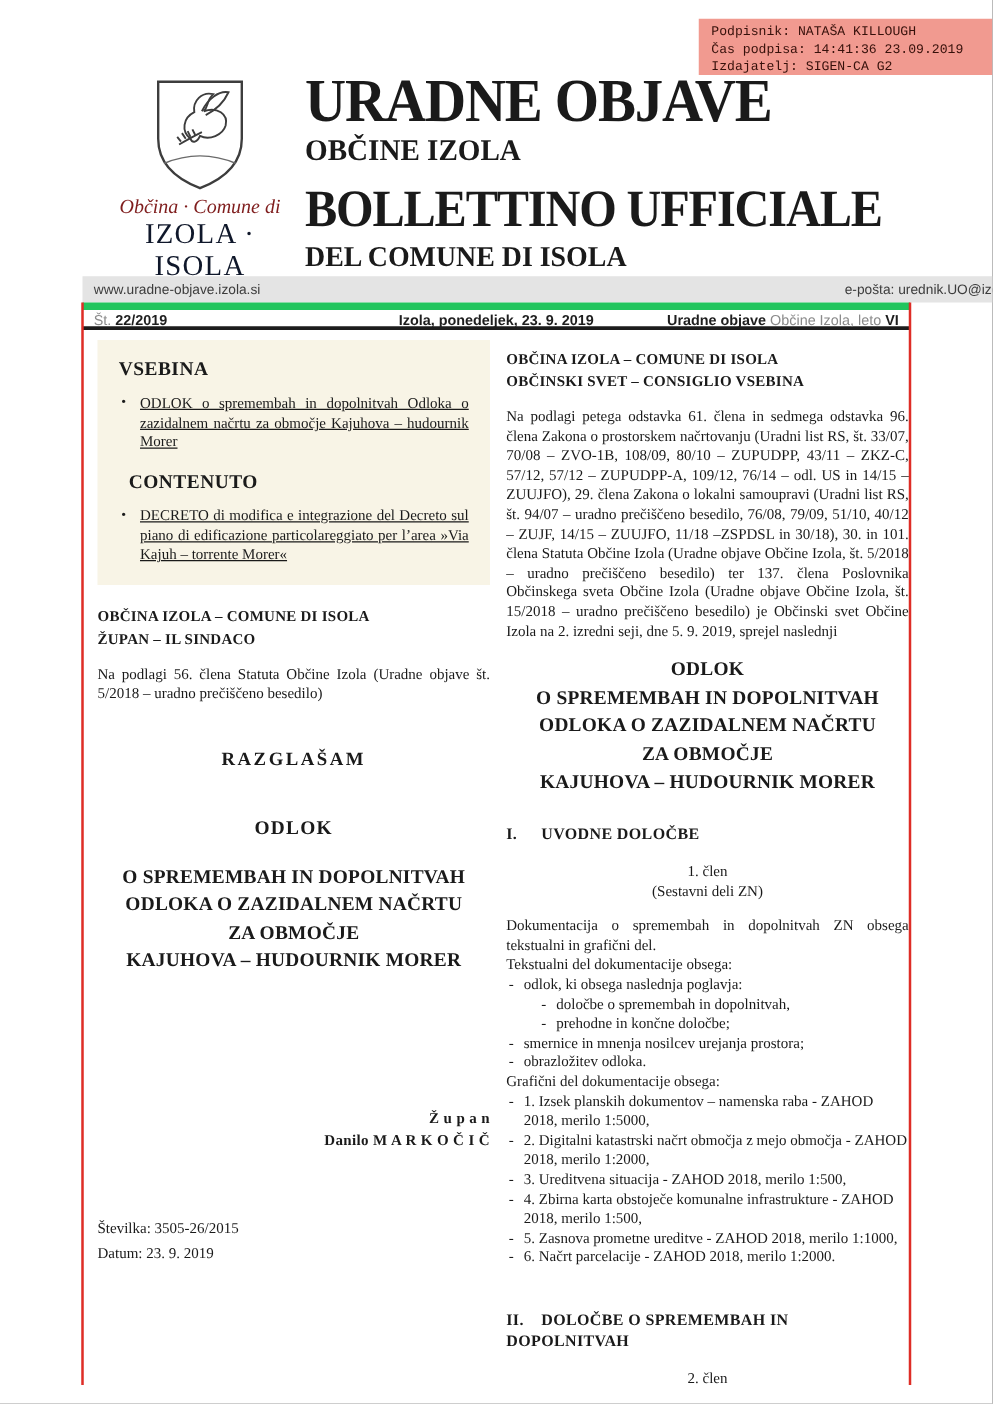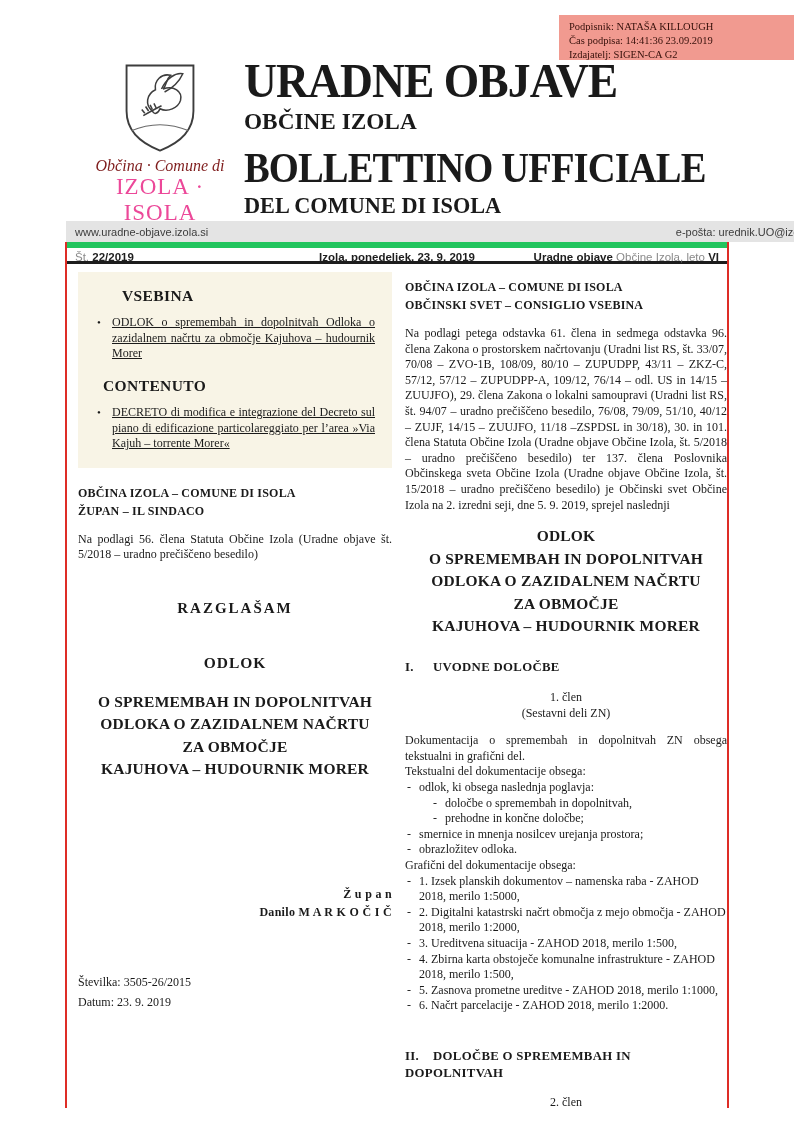--- a/index.html
+++ b/index.html
@@ -10,28 +10,28 @@
   html,body{margin:0;padding:0;background:#888;}
   .page{
     position:relative;width:794px;height:1123px;margin:0 auto;
     background:#ffffff;color:#1a1a1a;overflow:hidden;
     font-family:"Liberation Serif",serif;
   }
   
   .sig-box{
     position:absolute;left:559px;top:15px;right:0;height:45px;
     background:var(--sig-bg);
-    font-family:Liberation Serif, serif;font-size:10.5px;line-height:1.32;
+    font-family:Liberation Mono, monospace;font-size:10.5px;line-height:1.32;
     color:#36100a;padding:5px 4px 0 10px;box-sizing:border-box;white-space:nowrap;
   }
   
   .logo{position:absolute;left:84px;top:62px;width:152px;text-align:center;}
   .logo svg{display:block;margin:0 auto;}
   .logo-cap1{font-style:italic;font-size:16px;margin-top:3px;color:#7f1d1d;}
-  .logo-cap2{font-size:23px;letter-spacing:1px;color:#ec4899;margin-top:-1px;}
+  .logo-cap2{font-size:23px;letter-spacing:1px;color:#0f172a;margin-top:-1px;}
   .titles{position:absolute;left:244px;top:56px;width:545px;}
   .t1{font-size:49px;font-weight:bold;line-height:1;transform:scaleX(.93);transform-origin:left;letter-spacing:-1px;}
   .t2{font-size:24px;font-weight:bold;margin-top:3px;transform:scaleX(.97);transform-origin:left;}
   .t3{font-size:42px;font-weight:bold;margin-top:12px;line-height:1;transform:scaleX(.92);transform-origin:left;letter-spacing:-1px;}
   .t4{font-size:23px;font-weight:bold;margin-top:4px;transform:scaleX(.97);transform-origin:left;}
   
   .bar-gray{
     position:absolute;left:66px;top:221px;width:762px;height:21px;background:#e4e4e4;
     display:flex;justify-content:space-between;align-items:center;
     padding:0 9px;box-sizing:border-box;
@@ -50,21 +50,21 @@
   
   .redline{position:absolute;top:242px;width:2px;height:866px;background:var(--accent);}
   .redline-left{left:65px;}
   .redline-right{left:727px;}
   
   .col{position:absolute;top:272px;font-size:12px;line-height:1.3;}
   .col-left{left:78px;width:314px;}
   .col-right{left:405px;width:322px;}
   
   .toc-box{background:var(--toc-bg);padding:14px 17px 16px;box-sizing:border-box;}
-  .toc-title{font-size:15.5px;font-weight:bold;letter-spacing:.4px;margin-left:27px;}
+  .toc-title{font-size:15.5px;font-weight:bold;letter-spacing:.4px;}
   .toc-title-it{margin-top:14px;margin-left:8px;}
   .toc-item{position:relative;padding-left:17px;margin-top:9px;text-align:justify;text-decoration:underline;}
   .toc-item::before{content:"\2022";position:absolute;left:2px;font-size:11px;}
   .org{font-weight:bold;margin-top:16px;line-height:1.5;letter-spacing:.2px;}
   .col-right .org{margin-top:6px;}
   p.just{text-align:justify;margin:12px 0 0 0;}
   .center-head{text-align:center;font-weight:bold;}
   .razglasam{margin-top:36px;font-size:15px;letter-spacing:2px;}
   .odlok-l{margin-top:34px;font-size:15.5px;letter-spacing:1px;}
   .title-block{margin-top:18px;font-size:15.5px;line-height:1.45;letter-spacing:.2px;}

